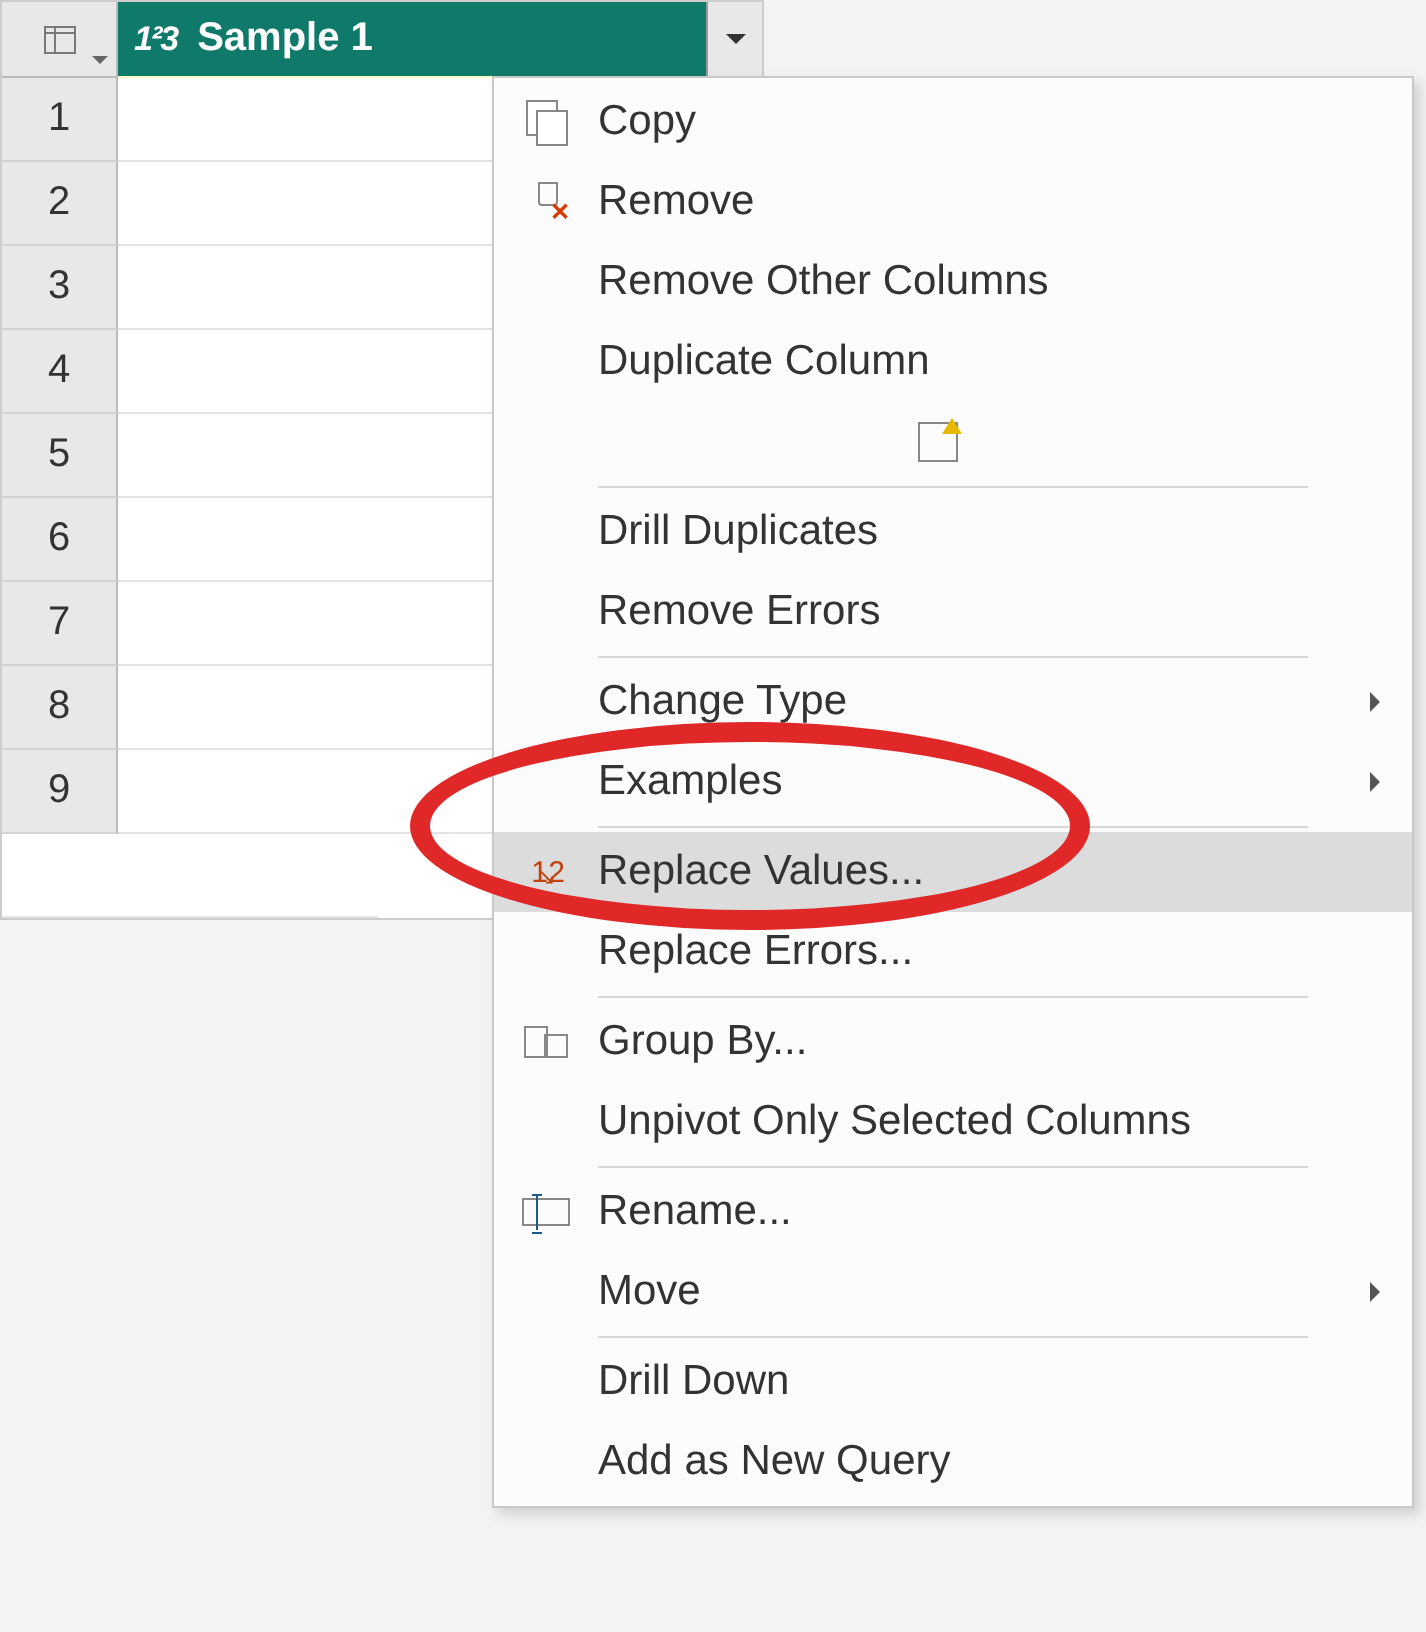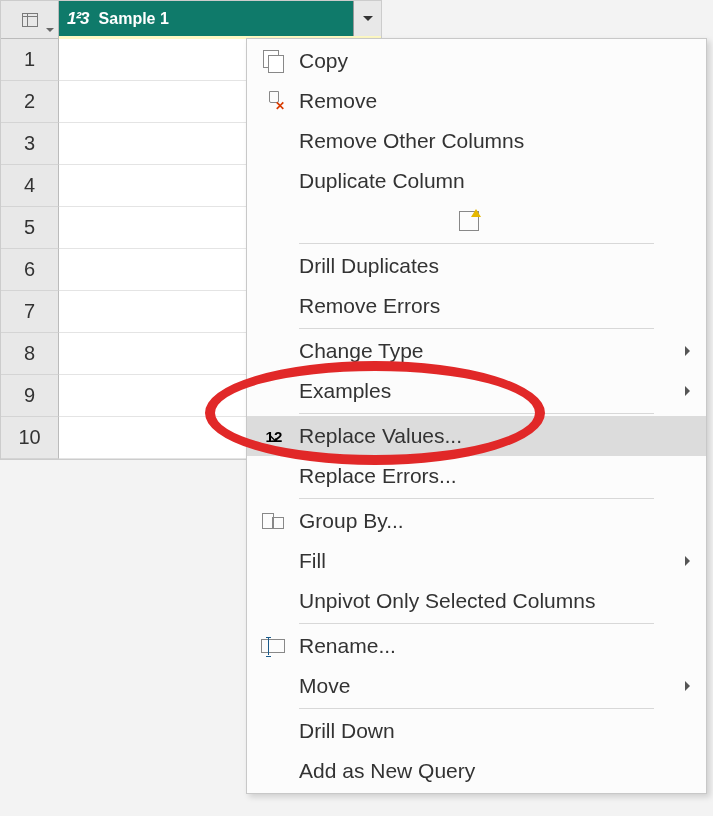--- a/index.html
+++ b/index.html
@@ -69,34 +69,34 @@
       height: 0;
       border-left: 4px solid transparent;
       border-right: 4px solid transparent;
       border-top: 4px solid #666;
     }
     .column-header {
       background: #0f7a6a;
       color: #fff;
       display: flex;
       align-items: center;
-      border-bottom: 3px solid #fef9c3;
+      border-bottom: 1px solid #fef9c3;
       width: 322px;
       position: relative;
       padding-left: 8px;
     }
     .type-icon {
       font-size: 17px;
       font-weight: 600;
       margin-right: 10px;
       font-style: italic;
       letter-spacing: -1px;
     }
     .col-name {
-      font-size: 16px;
+      font-size: 20px;
       font-weight: 600;
     }
     .header-dropdown {
       position: absolute;
       right: 0;
       top: 0;
       width: 28px;
       height: 100%;
       background: #e8e8e8;
       border-left: 1px solid #999;
@@ -208,21 +208,21 @@
       content:'✕'; position:absolute; bottom:-2px; right:-2px; font-size:12px; color:#d83b01; font-weight:bold;
     }
     .ic-addcol {
       width:20px; height:20px; position:relative; border:1px solid #888;
     }
     .ic-addcol::before {
       content:''; position:absolute; top:-3px; right:-3px; width:0; height:0;
       border-left:5px solid transparent; border-right:5px solid transparent; border-bottom:8px solid #e6b800;
     }
     .ic-replace {
-      font-size:15px; color:#000000; font-weight:700; position:relative; letter-spacing:-2px;
+      font-size:15px; color:#c2410c; font-weight:400; position:relative; letter-spacing:-2px;
     }
     .ic-replace::after {
       content:'↘'; position:absolute; left:3px; top:4px; font-size:11px;
     }
     .ic-group {
       width:22px; height:16px; position:relative;
     }
     .ic-group::before, .ic-group::after {
       content:''; position:absolute; border:1px solid #888;
     }
@@ -294,21 +294,20 @@
       </div>
       <div class="data-row">
         <div class="row-num">8</div>
         <div class="cell"></div>
       </div>
       <div class="data-row">
         <div class="row-num">9</div>
         <div class="cell"></div>
       </div>
       <div class="data-row">
-        <div class="row-num">10</div>
         <div class="cell"></div>
       </div>
     </div>
 </div>
 
 <div class="context-menu" id="context-menu">
     <div class="menu-item">
       <div class="menu-icon-slot">
         <div class="ic-copy"></div>
       </div>
@@ -363,25 +362,20 @@
     <div class="menu-item">
       <div class="menu-icon-slot"></div>
       <div class="menu-label">Replace Errors...</div>
     </div>
     <div class="menu-separator"></div>
     <div class="menu-item">
       <div class="menu-icon-slot">
         <div class="ic-group"></div>
       </div>
       <div class="menu-label">Group By...</div>
-    </div>
-    <div class="menu-item">
-      <div class="menu-icon-slot"></div>
-      <div class="menu-label">Fill</div>
-      <div class="submenu-arrow"></div>
     </div>
     <div class="menu-item">
       <div class="menu-icon-slot"></div>
       <div class="menu-label">Unpivot Only Selected Columns</div>
     </div>
     <div class="menu-separator"></div>
     <div class="menu-item">
       <div class="menu-icon-slot">
         <div class="ic-rename"></div>
       </div>

